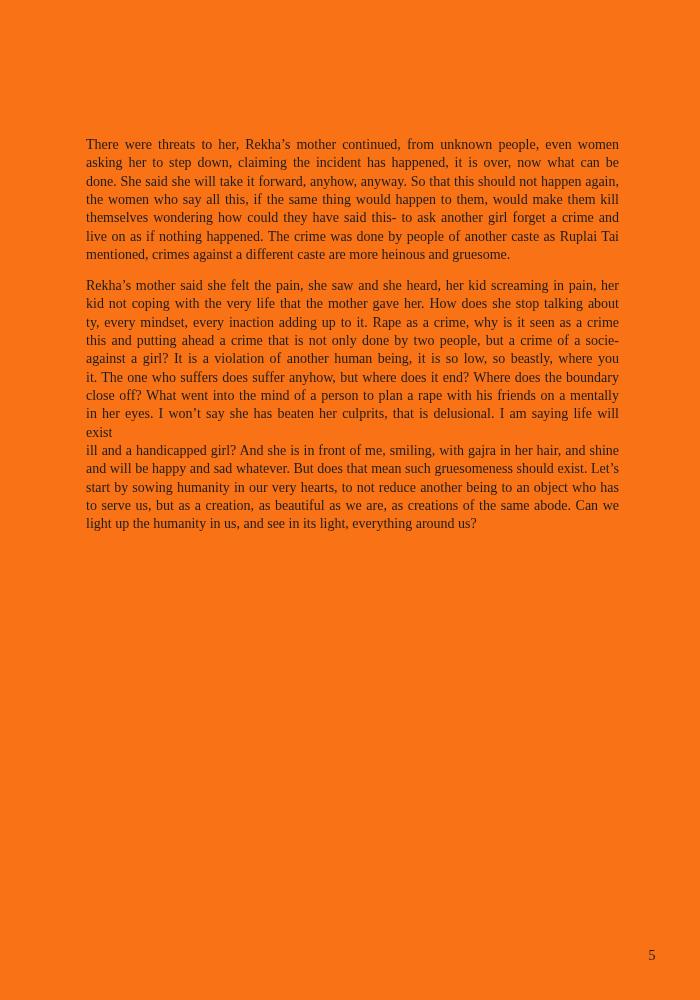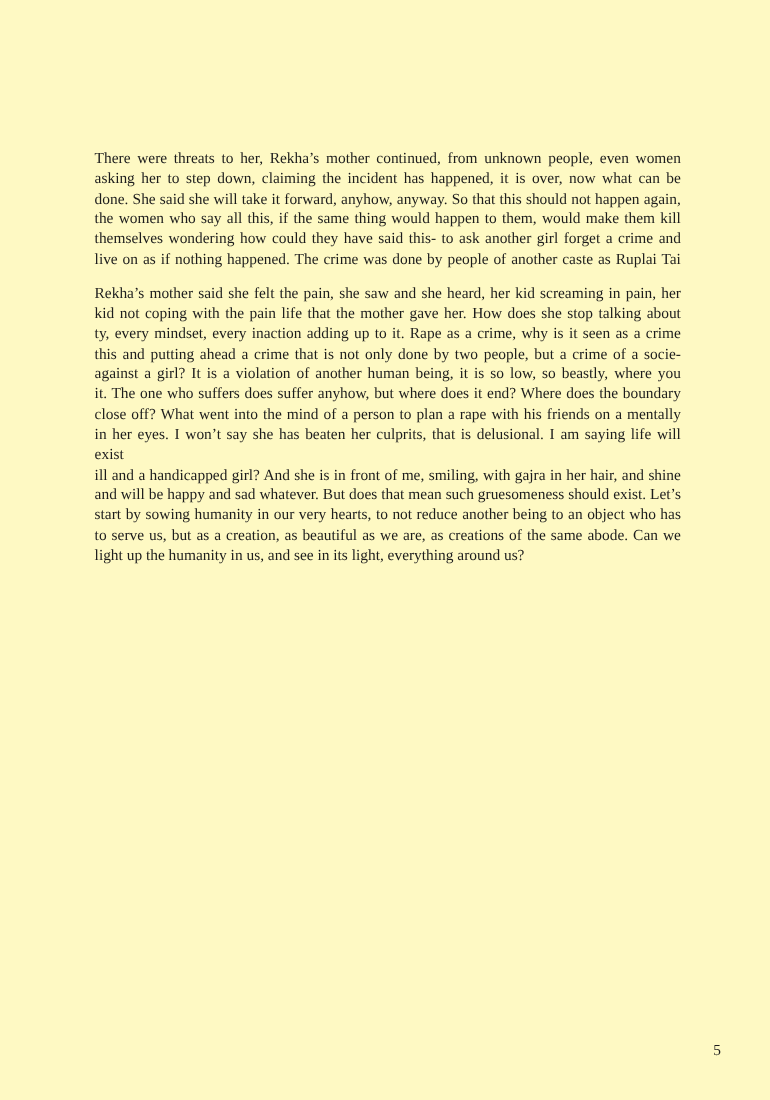--- a/index.html
+++ b/index.html
@@ -40,34 +40,35 @@
     left: 640px;
     top: 948px;
     width: 24px;
     text-align: center;
     font-size: 14px;
   }
 </style>
 </head>
 <body>
 
-<div class="page" style="background: #fef9c3; color: rgb(28, 28, 28);">
+<div class="page" style="background: #f97316; color: rgb(28, 28, 28);">
   <div class="text-block">
 
   <div class="paragraph">
         <div class="line">There were threats to her, Rekha’s mother continued, from unknown people, even women</div>
         <div class="line">asking her to step down, claiming the incident has happened, it is over, now what can be</div>
         <div class="line">done. She said she will take it forward, anyhow, anyway. So that this should not happen again,</div>
         <div class="line">the women who say all this, if the same thing would happen to them, would make them kill</div>
         <div class="line">themselves wondering how could they have said this- to ask another girl forget a crime and</div>
         <div class="line">live on as if nothing happened. The crime was done by people of another caste as Ruplai Tai</div>
+        <div class="line last">mentioned, crimes against a different caste are more heinous and gruesome.</div>
       </div>
       <div class="paragraph">
         <div class="line">Rekha’s mother said she felt the pain, she saw and she heard, her kid screaming in pain, her</div>
-        <div class="line">kid not coping with the pain life that the mother gave her. How does she stop talking about</div>
+        <div class="line">kid not coping with the very life that the mother gave her. How does she stop talking about</div>
         <div class="line">ty, every mindset, every inaction adding up to it. Rape as a crime, why is it seen as a crime</div>
         <div class="line">this and putting ahead a crime that is not only done by two people, but a crime of a socie-</div>
         <div class="line">against a girl? It is a violation of another human being, it is so low, so beastly, where you</div>
         <div class="line">it. The one who suffers does suffer anyhow, but where does it end? Where does the boundary</div>
         <div class="line">close off? What went into the mind of a person to plan a rape with his friends on a mentally</div>
         <div class="line">in her eyes. I won’t say she has beaten her culprits, that is delusional. I am saying life will exist</div>
         <div class="line">ill and a handicapped girl? And she is in front of me, smiling, with gajra in her hair, and shine</div>
         <div class="line">and will be happy and sad whatever. But does that mean such gruesomeness should exist. Let’s</div>
         <div class="line">start by sowing humanity in our very hearts, to not reduce another being to an object who has</div>
         <div class="line">to serve us, but as a creation, as beautiful as we are, as creations of the same abode. Can we</div>

